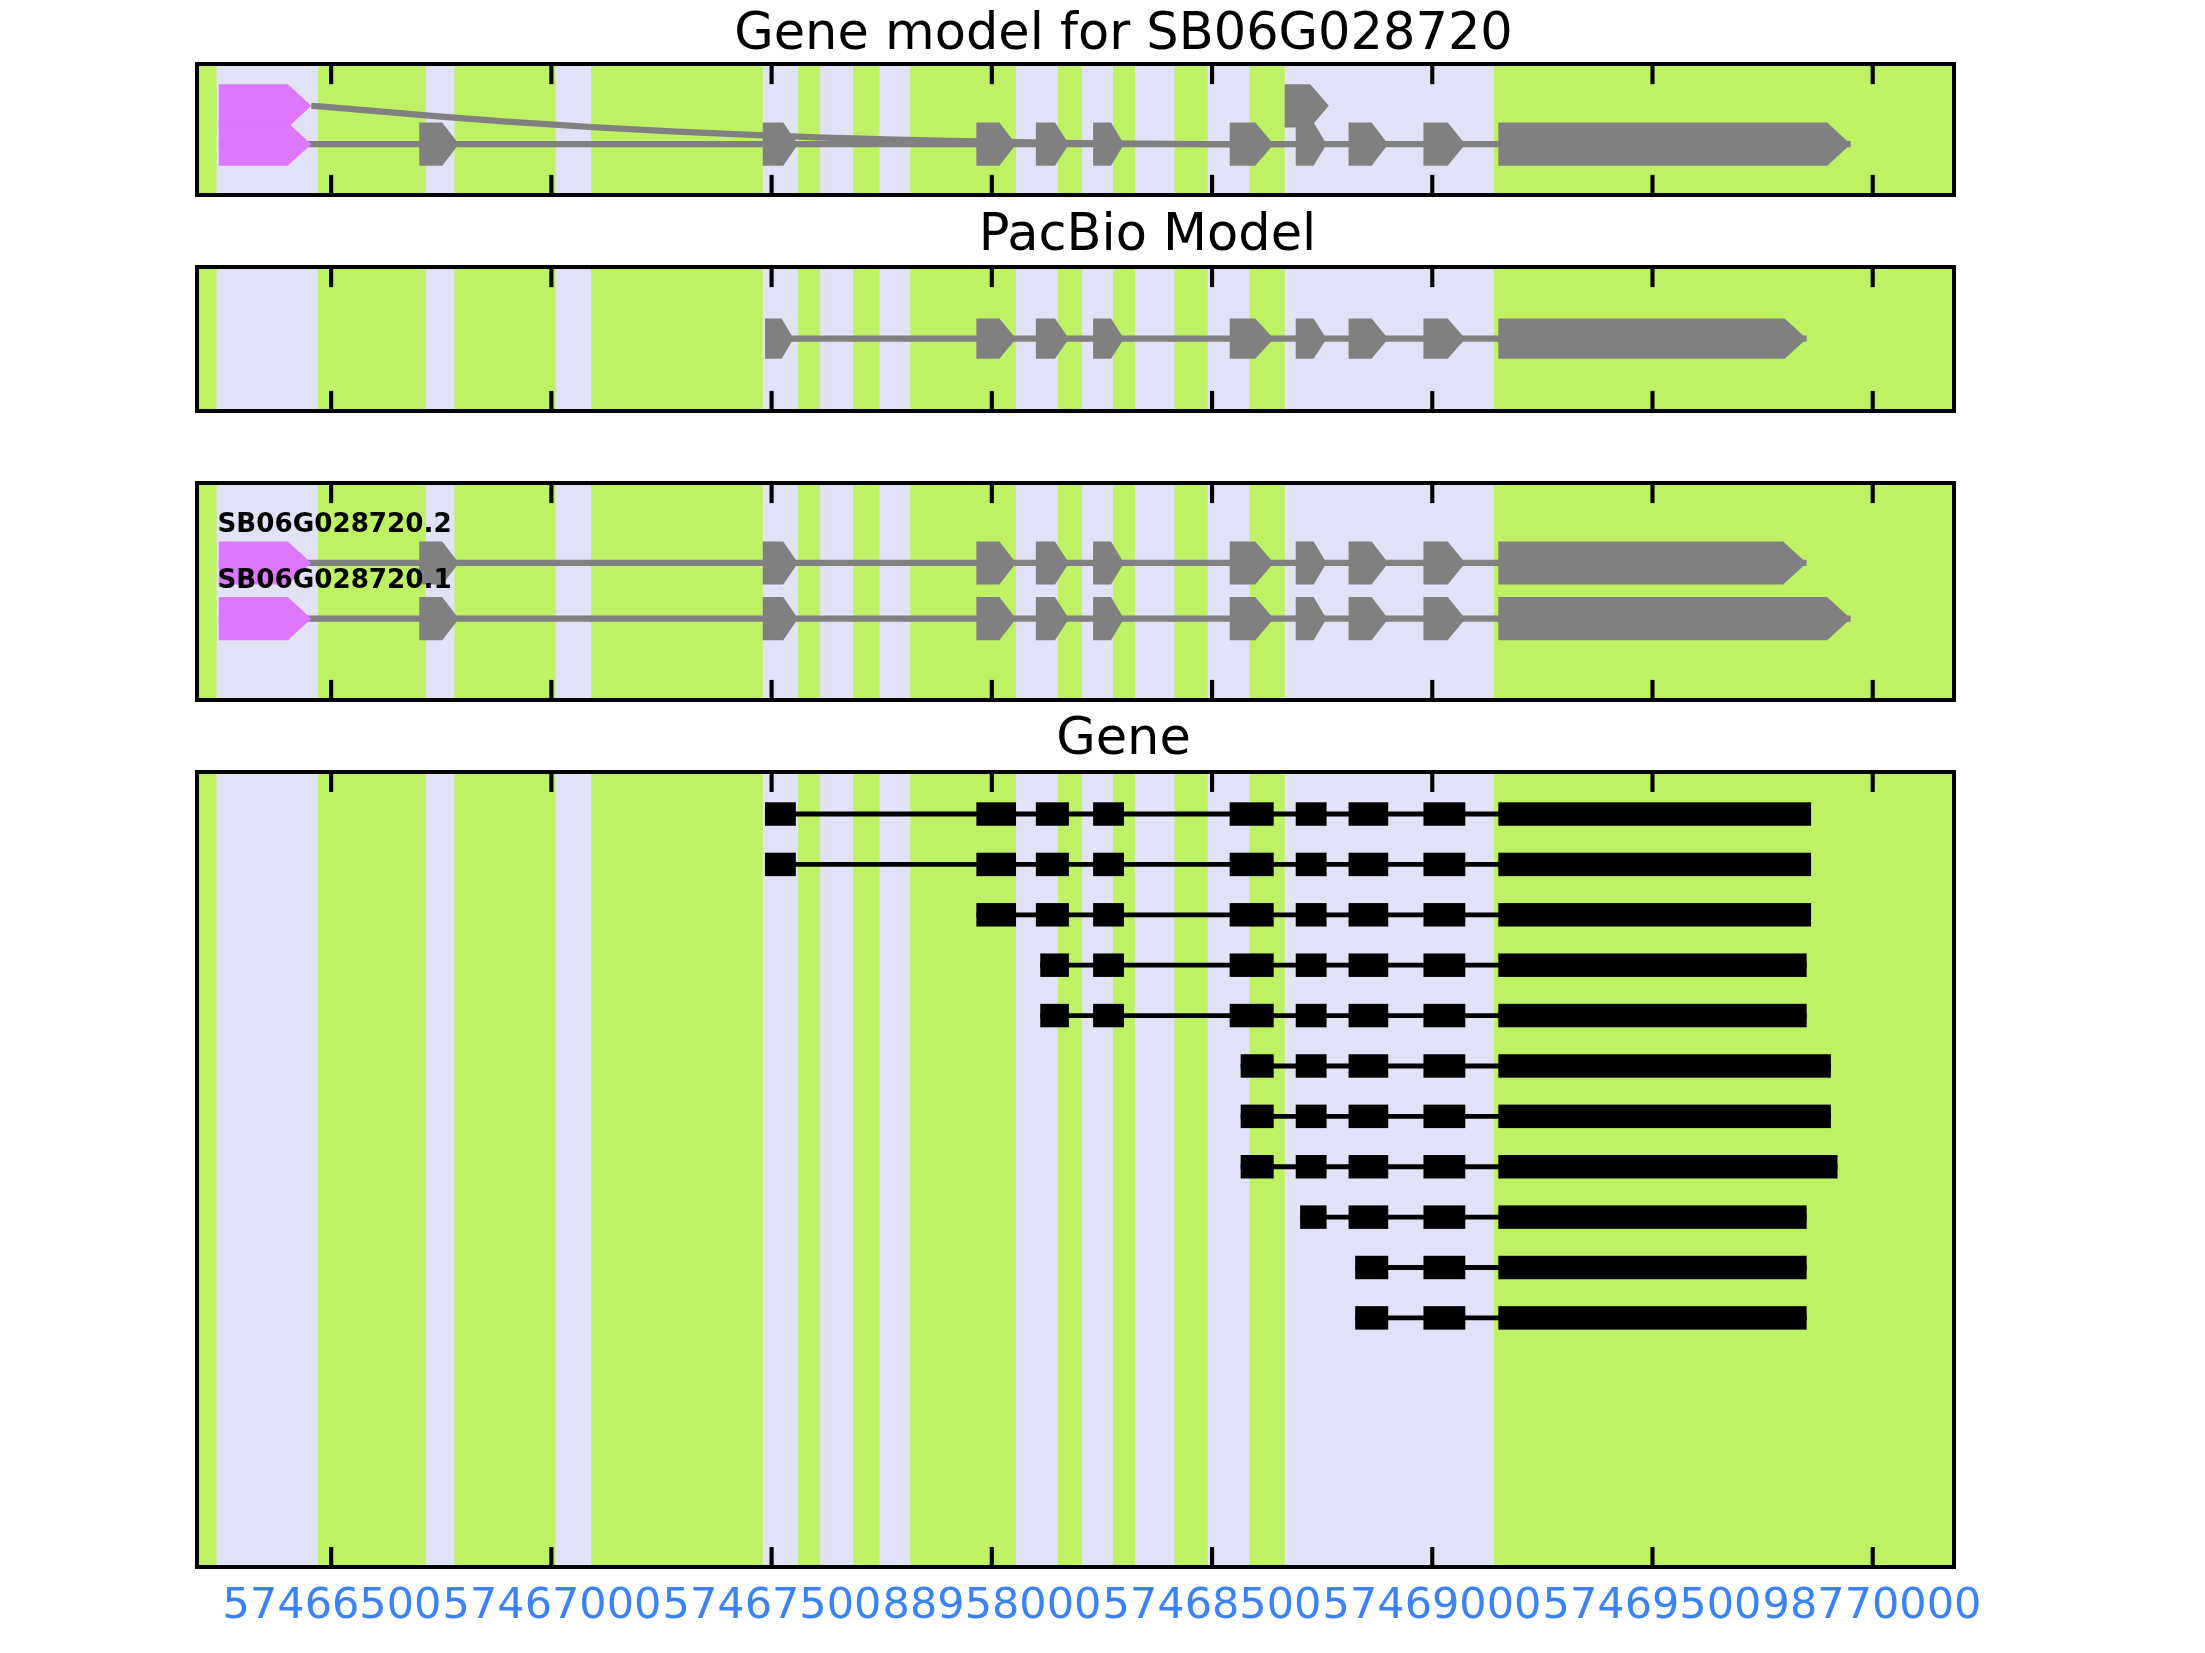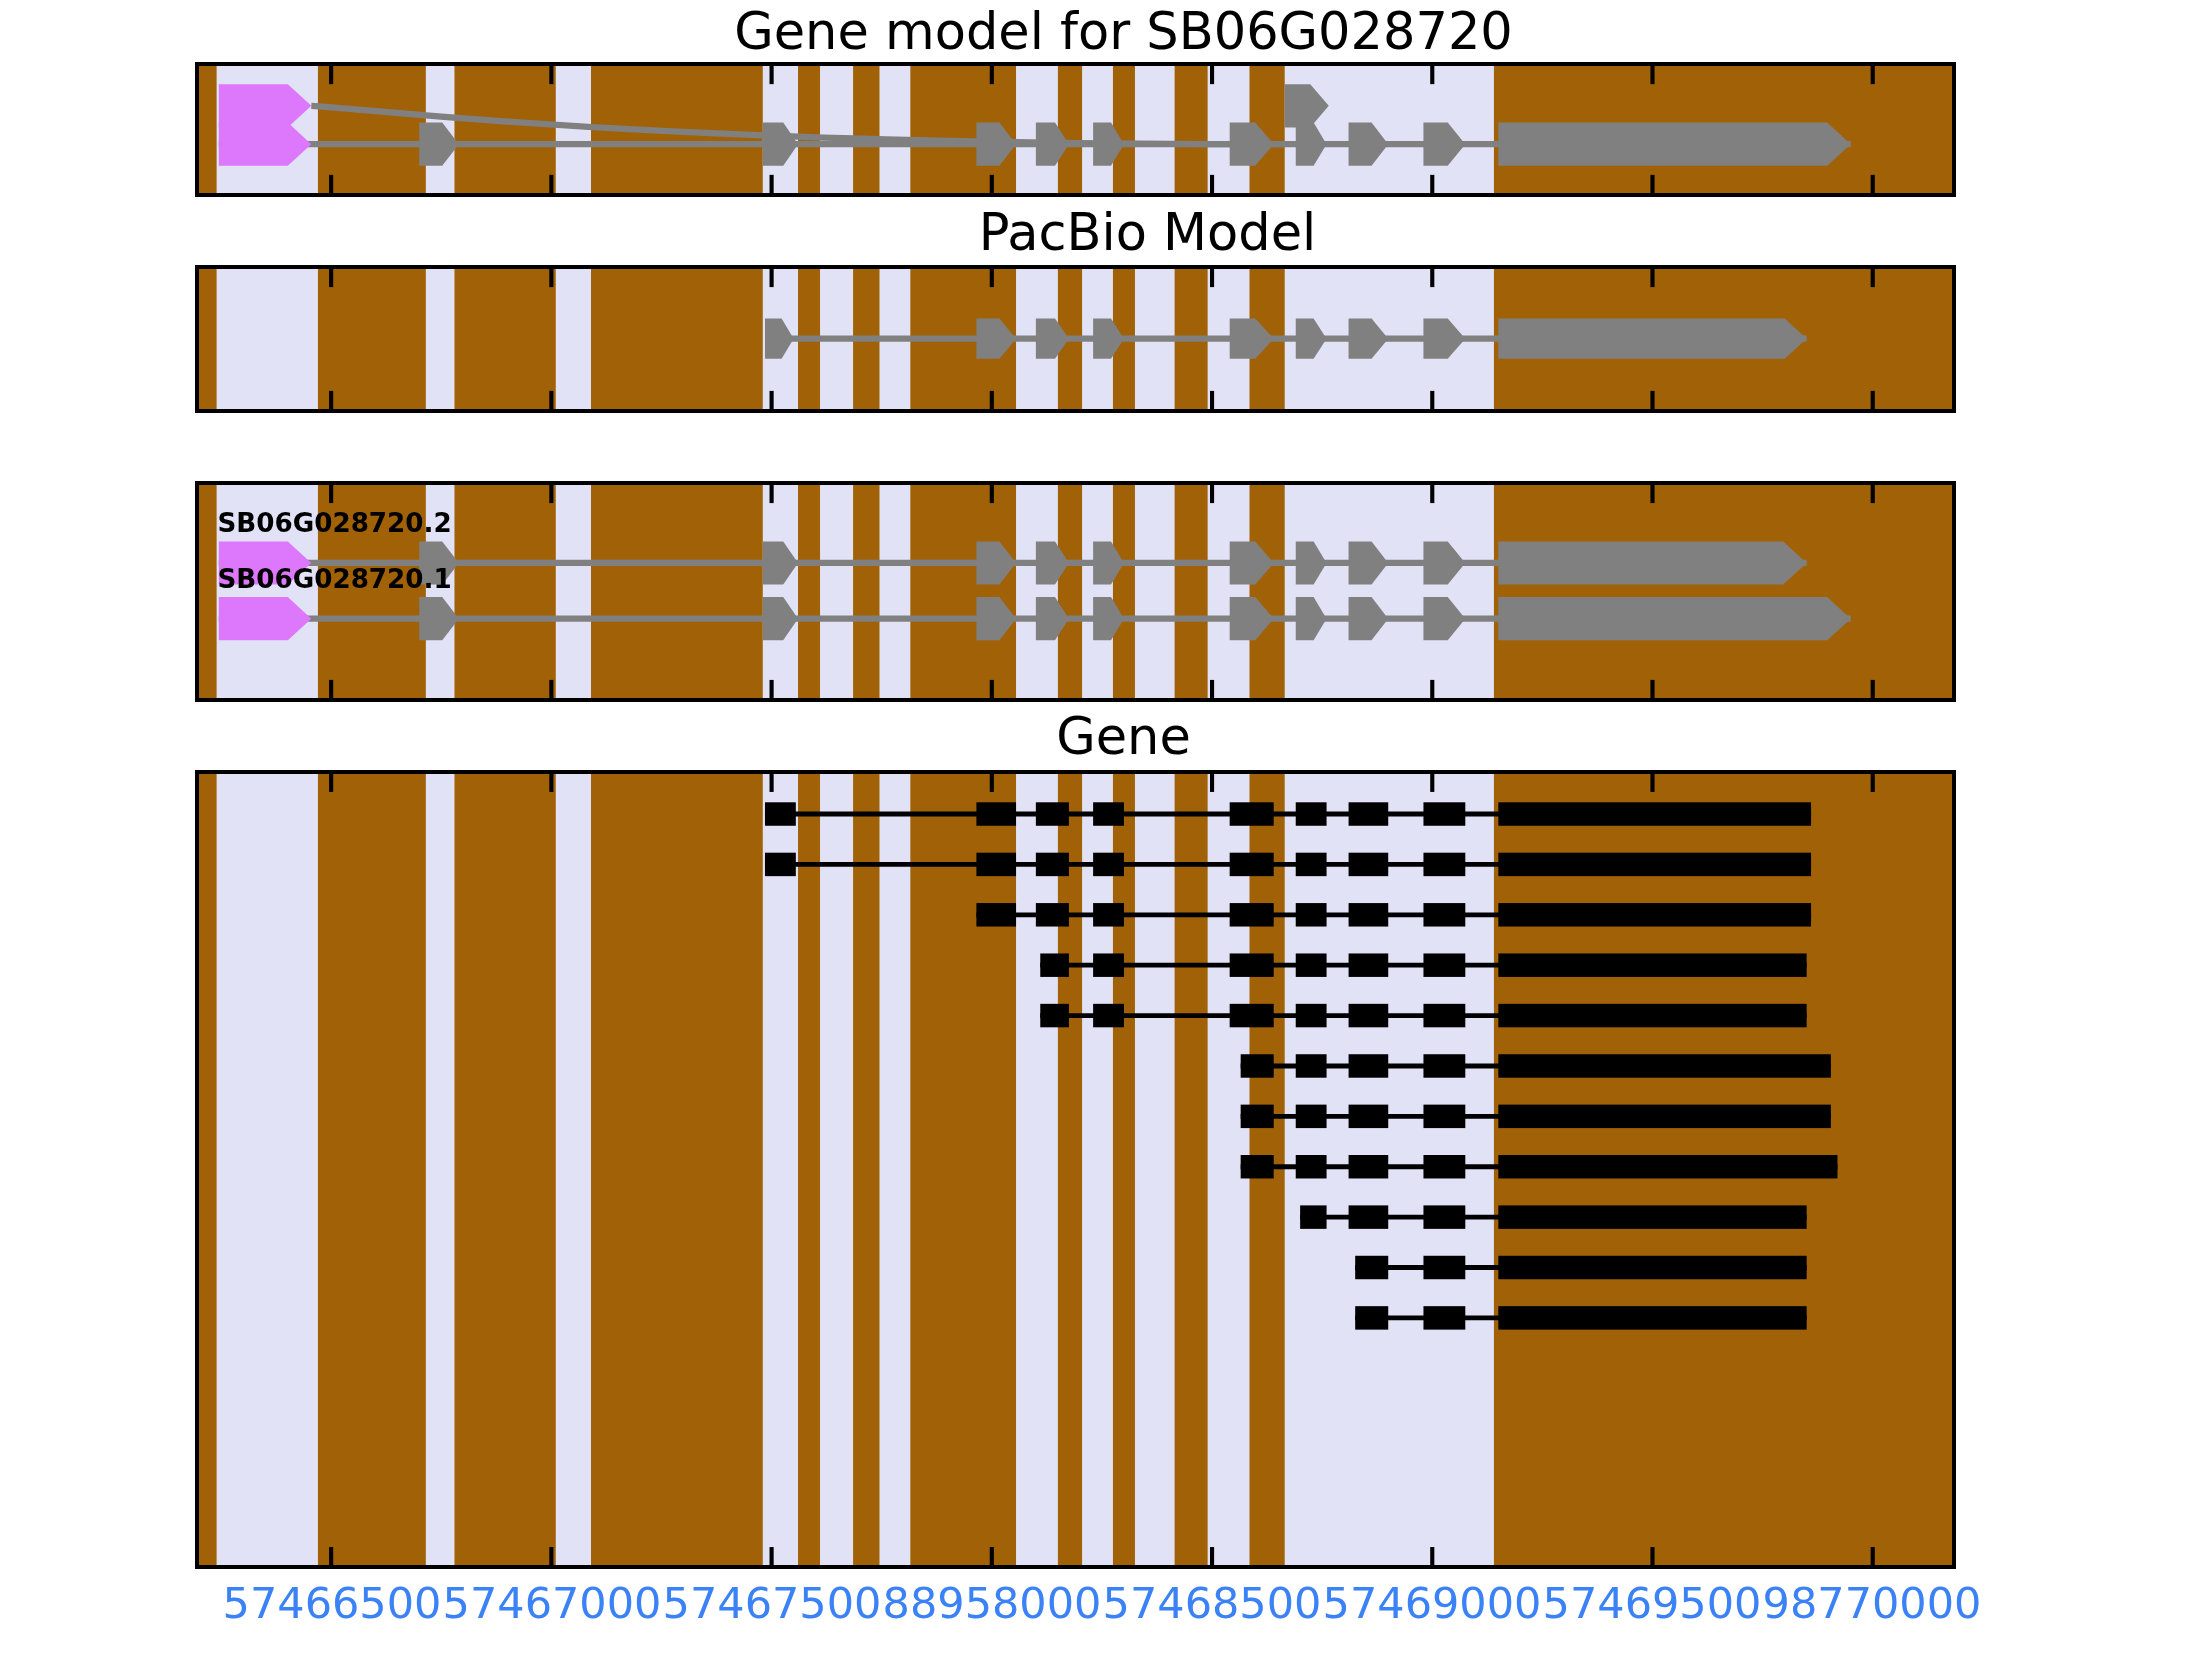--- a/index.html
+++ b/index.html
@@ -3,21 +3,21 @@
 <meta charset="utf-8">
 <style>
   html,body{margin:0;padding:0;background:#ffffff;}
   body{width:2205px;height:1654px;font-family:"DejaVu Sans","Liberation Sans",sans-serif;overflow:hidden;}
   #root{position:relative;width:2205px;height:1311px;margin-left:21px;}
   .panel-title{
     position:absolute;text-align:center;left:0;width:2205px;
     font-family:"DejaVu Sans","Liberation Sans",sans-serif;
     font-size:51px;color:#000;line-height:1;white-space:nowrap;
   }
-  .panel{position:absolute;border:4.8px solid #000;background:#a16207;box-sizing:border-box;}
+  .panel{position:absolute;border:4.8px solid #000;background:#bef264;box-sizing:border-box;}
   .panel svg{display:block;width:100%;height:100%;}
   .axis{position:absolute;left:0;width:2205px;height:83px;}
   .ticklabel{
     position:absolute;font-family:"DejaVu Sans","Liberation Sans",sans-serif;
     font-size:43px;color:#3b82f6;transform:translateX(-50%);white-space:nowrap;top:0;
   }
   .iso-label{
     font-family:"DejaVu Sans","Liberation Sans",sans-serif;
     font-size:38px;font-weight:bold;fill:#000;
   }

